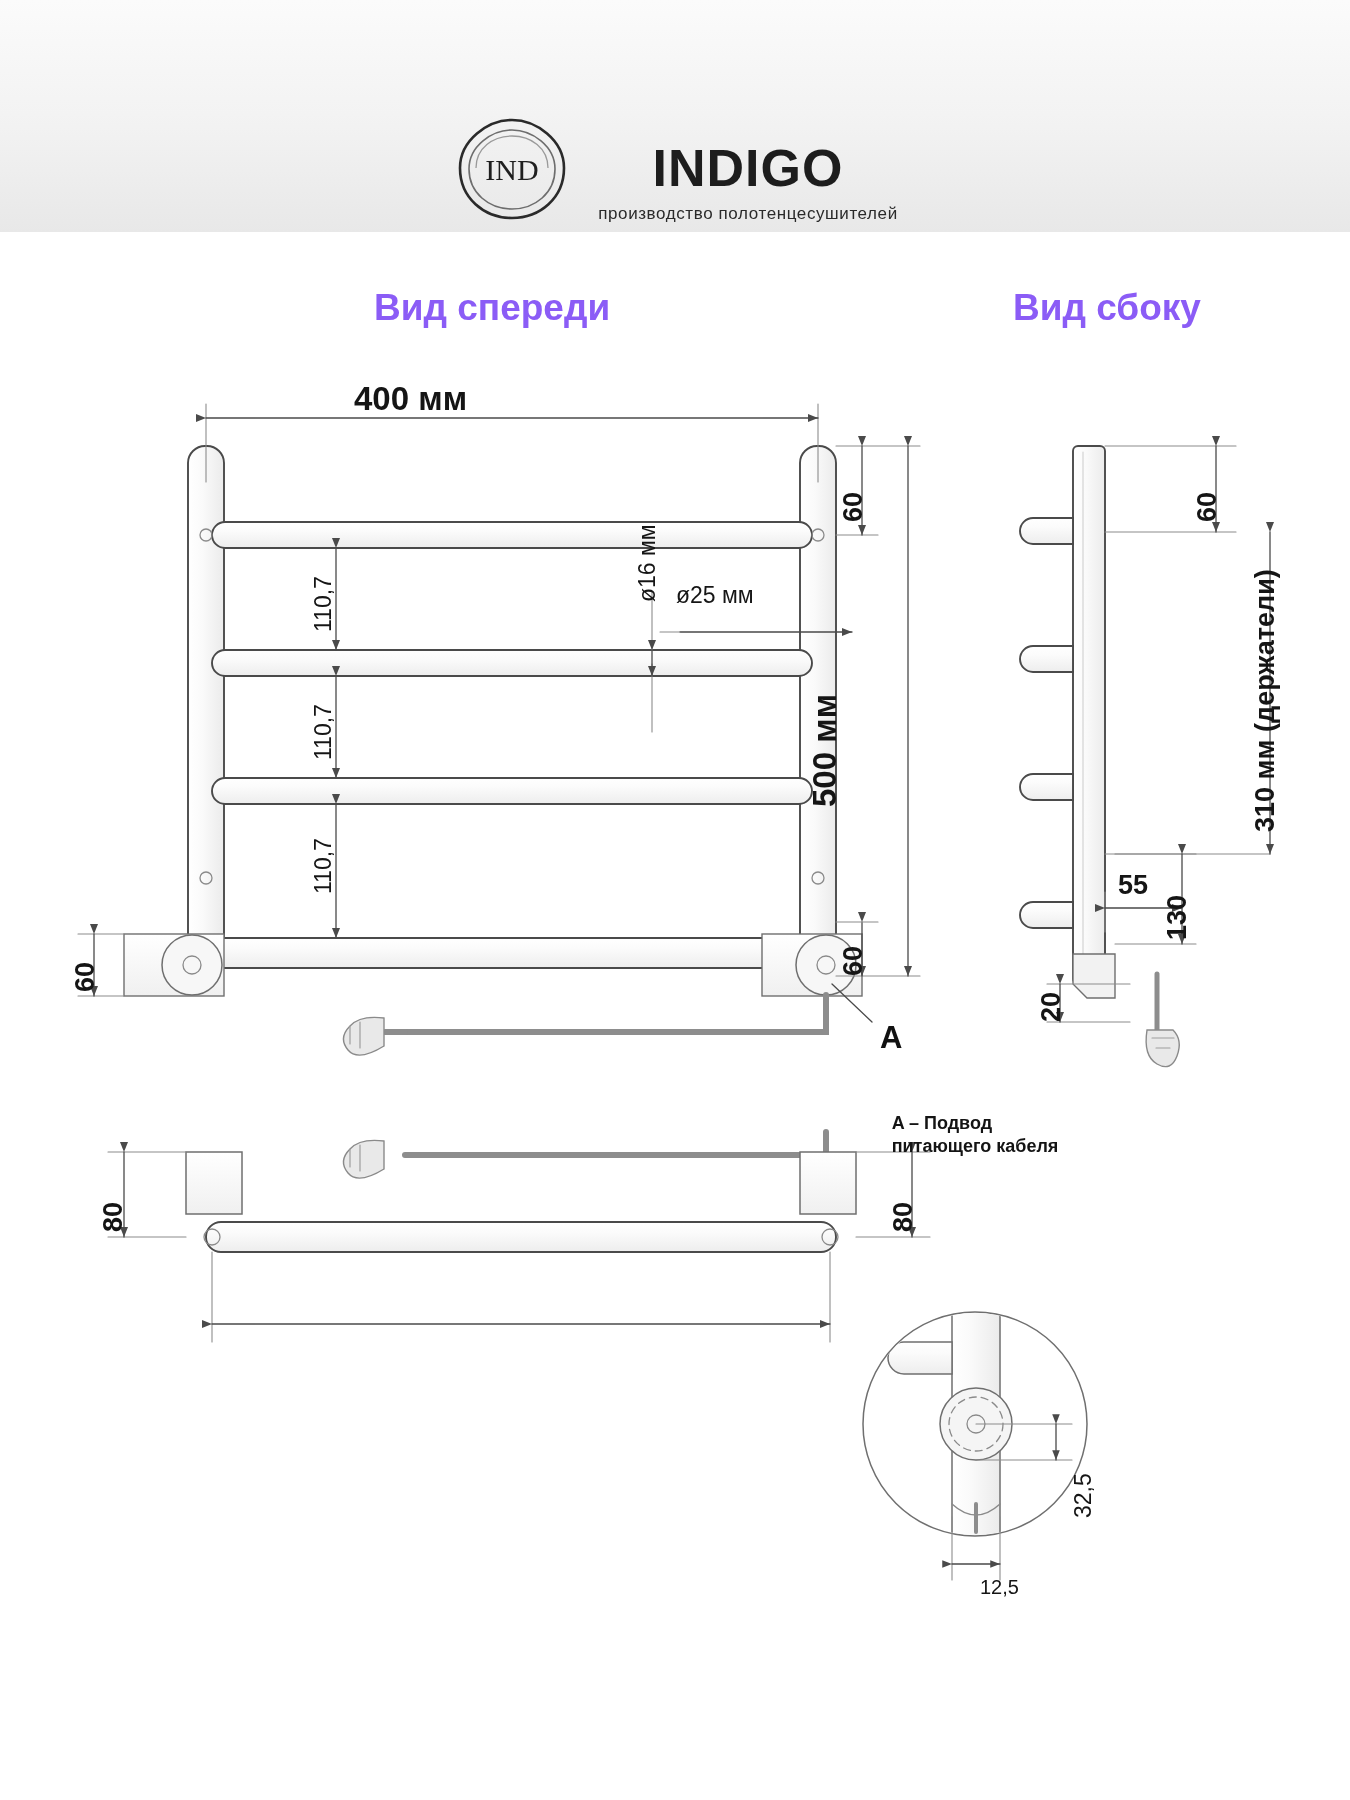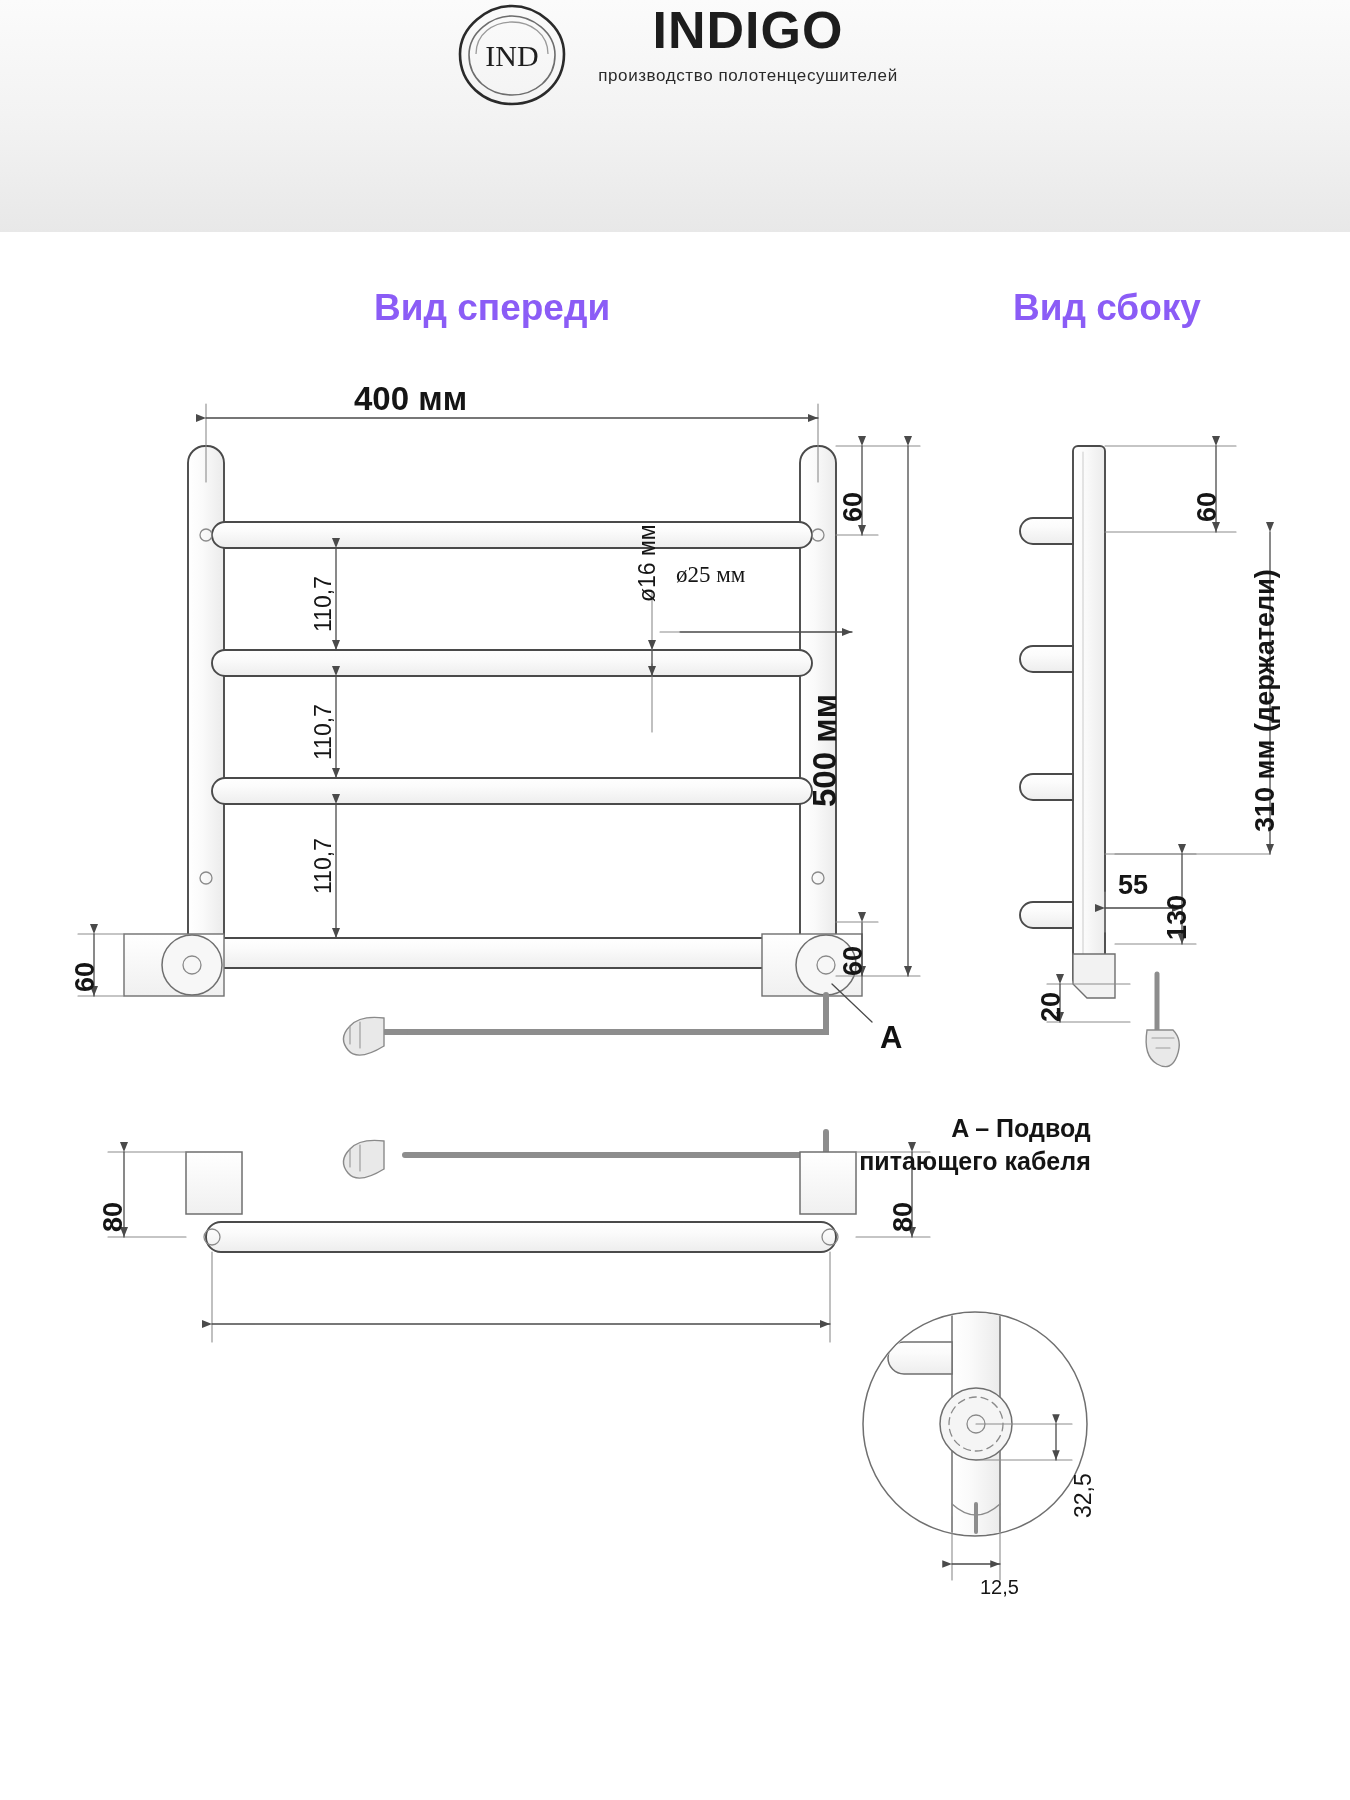--- a/index.html
+++ b/index.html
@@ -22,21 +22,21 @@
     left: 0; top: 0;
     width: 1350px; height: 232px;
     background: linear-gradient(180deg, #fbfbfb 0%, #f2f2f2 55%, #e8e8e8 100%);
     border-bottom: 1px solid #d8d8d8;
   }
   .logo-wrap {
     position: absolute;
     left: 0; top: 0;
     width: 1350px; height: 224px;
     display: flex;
-    align-items: flex-start;
+    align-items: flex-end;
     justify-content: center;
     gap: 26px;
   }
   .logo-mark {
     width: 120px; height: 110px;
     position: relative;
     flex: none;
   }
   .logo-text-block {
     display: flex;
@@ -72,24 +72,24 @@
     font-weight: bold;
     color: #8b5cf6;
     white-space: nowrap;
     text-align: center;
   }
   #title-front { left: 374px; top: 55px; }
   #title-side  { left: 1013px; top: 55px; }
 
   .note-title {
     position: absolute;
-    font-size: 25px;
+    font-size: 18px;
     font-weight: bold;
     color: #141414;
-    text-align: right;
+    text-align: left;
     line-height: 1.3;
     white-space: nowrap;
   }
   #note-a { left: 975px; top: 880px; transform: translateX(-50%); }
 
   
   .dim {
     position: absolute;
     color: #151515;
     white-space: nowrap;
@@ -310,21 +310,21 @@
 
   <div class="dim med rot90" style="left:838px; top:744px;">60</div>
 
   <div class="dim med rot90" style="left:70px; top:760px;">60</div>
 
   <div class="dim sml rot90" style="left:310px; top:400px;">110,7</div>
   <div class="dim sml rot90" style="left:310px; top:528px;">110,7</div>
   <div class="dim sml rot90" style="left:310px; top:662px;">110,7</div>
 
   <div class="dim sml rot90" style="left:634px; top:370px;">ø16 мм</div>
-  <div class="dim sml" style="left:676px; top:330px;font-family:Liberation Serif, serif;">ø25 мм</div>
+  <div class="dim sml" style="left:676px; top:350px;">ø25 мм</div>
 
   <div class="letter-a" style="left:880px; top:788px;">A</div>
 
   <div class="dim med rot90" style="left:1192px; top:290px;">60</div>
 
   <div class="dim med rot90" style="left:1250px; top:600px;">310 мм (держатели)</div>
 
   <div class="dim med" style="left:1118px; top:638px;">55</div>
 
   <div class="dim med rot90" style="left:1162px; top:708px;">130</div>

